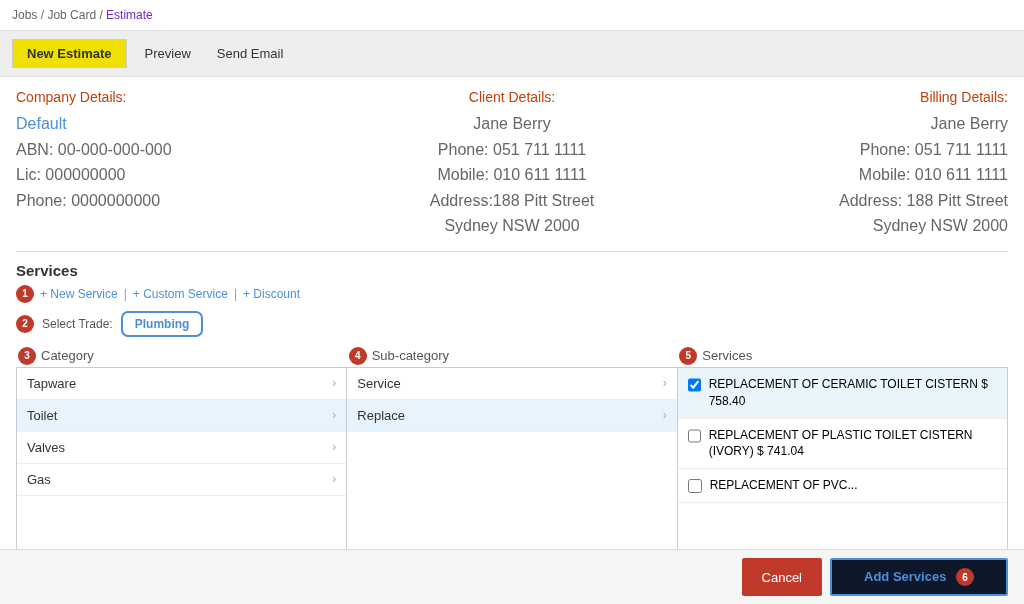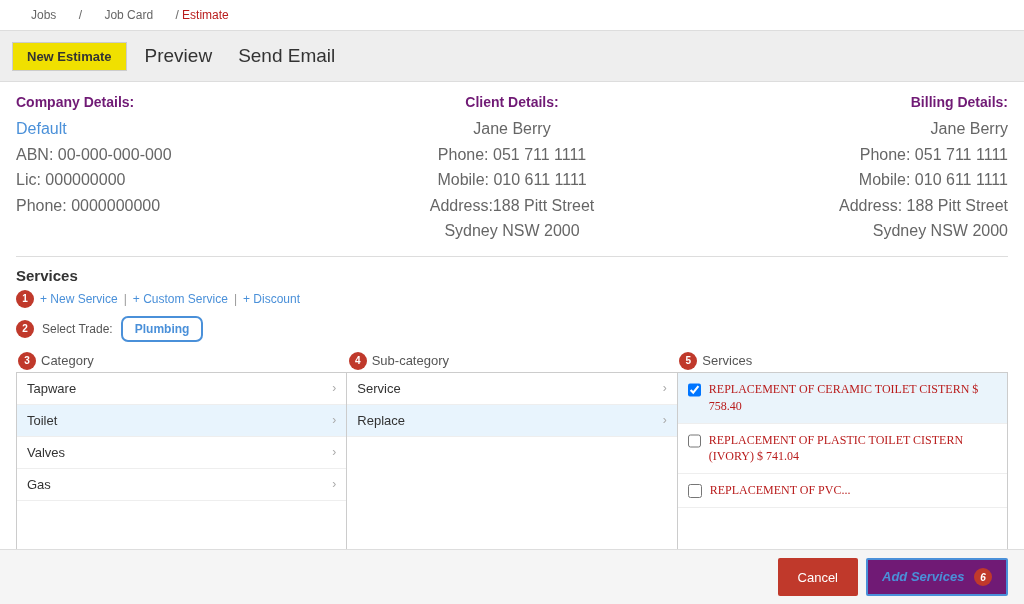--- a/index.html
+++ b/index.html
@@ -1,78 +1,78 @@
 <!DOCTYPE html>
 <html><head>
   <meta charset="utf-8">
   <style>
     * { box-sizing: border-box; margin: 0; padding: 0; }
     body { font-family: Arial, sans-serif; font-size: 13px; background: #f5f5f5; color: #333; width: 1024px; height: 604px; overflow: hidden; }
 
     .breadcrumb { padding: 8px 12px; background: #fff; border-bottom: 1px solid #ddd; font-size: 12px; color: #666; }
     .breadcrumb a { color: #4a90d9; text-decoration: none; }
-    .breadcrumb span { color: #666; margin-left: 19px; }
+    .breadcrumb span { color: #666; }
 
     .toolbar { padding: 8px 12px; background: #eee; border-bottom: 1px solid #ddd; display: flex; align-items: center; gap: 10px; }
     .btn-new-estimate { background: #f0e000; color: #333; border: 1px solid #ccc; padding: 6px 14px; font-size: 13px; font-weight: bold; cursor: pointer; text-align: right; }
-    .btn-toolbar { background: none; border: none; color: #333; font-size: 19px; cursor: pointer; padding: 6px 8px; }
+    .btn-toolbar { background: none; border: none; color: #333; font-size: 13px; cursor: pointer; padding: 6px 8px; }
 
     .main-content { background: #fff; padding: 12px 16px; }
 
     .details-row { display: flex; gap: 0; border-bottom: 1px solid #ddd; padding-bottom: 12px; margin-bottom: 10px; }
     .details-col { flex: 1; padding: 0 10px; }
     .details-col:first-child { padding-left: 0; }
     .details-col:last-child { text-align: right; padding-right: 0; }
-    .details-col h3 { font-size: 14px; font-weight: bold; color: #701a75; margin-bottom: 6px; }
+    .details-col h3 { font-size: 14px; font-weight: normal; color: #c2410c; margin-bottom: 6px; }
     .details-col p { font-size: 16px; color: #666; line-height: 1.6; }
     .details-col p.company-default { color: #4a90d9; }
 
     .services-section { }
     .services-title { font-size: 15px; font-weight: bold; margin-bottom: 6px; }
 
     .service-actions { display: flex; align-items: center; gap: 6px; margin-bottom: 8px; font-size: 12px; }
     .step-circle { width: 18px; height: 18px; border-radius: 50%; background: #c0392b; color: #fff; font-size: 10px; font-weight: bold; display: inline-flex; align-items: center; justify-content: center; flex-shrink: 0; }
     .service-link { color: #4a90d9; text-decoration: none; cursor: pointer; font-size: 12px; }
     .separator { color: #999; }
 
     .select-trade-row { display: flex; align-items: center; gap: 8px; margin-bottom: 10px; font-size: 12px; }
     .trade-label { color: #555; }
     .trade-btn { background: #fff; border: 2px solid #4a90d9; color: #4a90d9; padding: 4px 12px; font-size: 12px; font-weight: bold; cursor: pointer; border-radius: 7px; }
     .panel-item { display: flex; align-items: center; justify-content: space-between; padding: 8px 10px; border-bottom: 1px solid #eee; cursor: pointer; font-size: 13px; }
     .panel-item .chevron { color: #aaa; font-size: 12px; }
 
     .service-item { padding: 8px 10px; border-bottom: 1px solid #eee; display: flex; align-items: flex-start; gap: 8px; font-size: 12px; }
     .service-item input[type=checkbox] { margin-top: 2px; width: 14px; height: 14px; }
     .service-item.checked { background: #eaf4fb; }
-    .service-item .service-name { color: #b91c1c; line-height: 1.4; font-family: Liberation Serif, serif; }
+    .service-item .service-name { color: #000000; line-height: 1.4; }
 
     .bottom-bar { position: fixed; bottom: 0; right: 0; width: 1024px; background: #f5f5f5; border-top: 1px solid #ddd; padding: 8px 16px; display: flex; justify-content: flex-end; gap: 8px; }
     .btn-cancel { background: #c0392b; color: #fff; border: none; padding: 8px 20px; font-size: 13px; cursor: pointer; border-radius: 2px; }
-    .btn-add-services { background: #701a75; color: #4a90d9; border: 2px solid #4a90d9; padding: 8px 14px; font-size: 13px; cursor: pointer; border-radius: 2px; font-weight: bold; font-style: italic; }
+    .btn-add-services { background: #0f172a; color: #4a90d9; border: 2px solid #4a90d9; padding: 8px 32px; font-size: 13px; cursor: pointer; border-radius: 2px; font-weight: bold; }
 
     .panels-outer { display: flex; flex-direction: column; }
     .panels-labels { display: flex; gap: 0; margin-bottom: 2px; }
     .panel-label-item { flex: 1; display: flex; align-items: center; gap: 5px; font-size: 13px; color: #555; padding: 0 2px; }
 
     .three-panels { display: flex; height: 190px; border: 1px solid #ccc; }
     .tp { flex: 1; border-right: 1px solid #ccc; overflow-y: auto; position: relative; }
     .tp:last-child { border-right: none; }
 
     
     .panel-item.selected { background: #e8f4fd; }
   </style>
 </head>
 <body>
 
 <div class="breadcrumb">
   <span style="color:#666;cursor:pointer">Jobs</span>
   <span> / </span>
   <span style="color:#666;cursor:pointer">Job Card</span>
   <span> / </span>
-  <a style="color:#b91c1c;cursor:pointer">Estimate</a>
+  <a style="color:#6d28d9;cursor:pointer">Estimate</a>
 </div>
 
 <div class="toolbar">
   <button class="btn-new-estimate">New Estimate</button>
   <button class="btn-toolbar">Preview</button>
   <button class="btn-toolbar">Send Email</button>
 </div>
 
 <div class="main-content">
 

